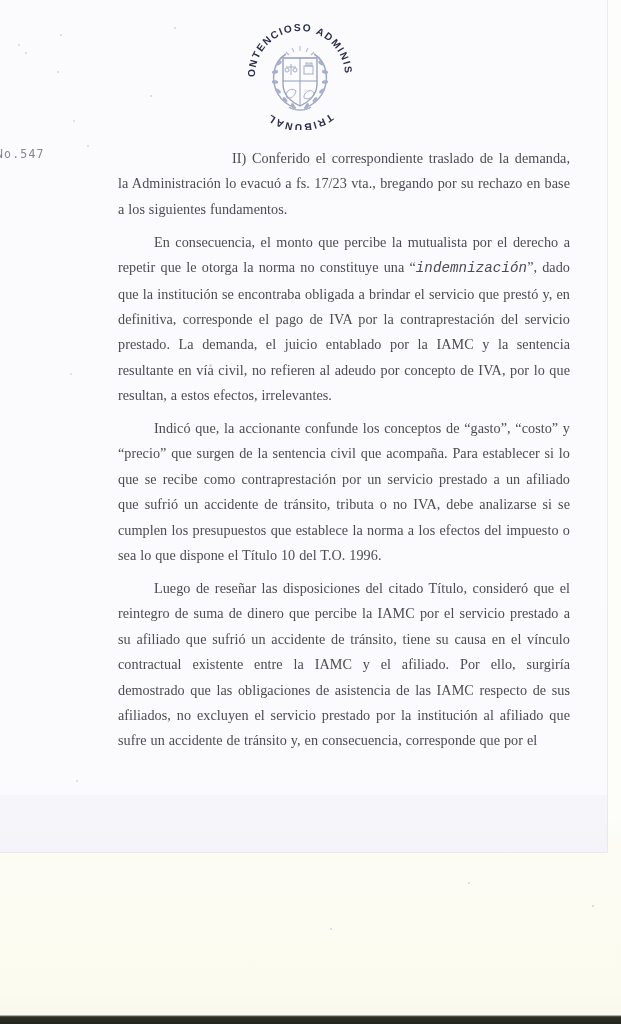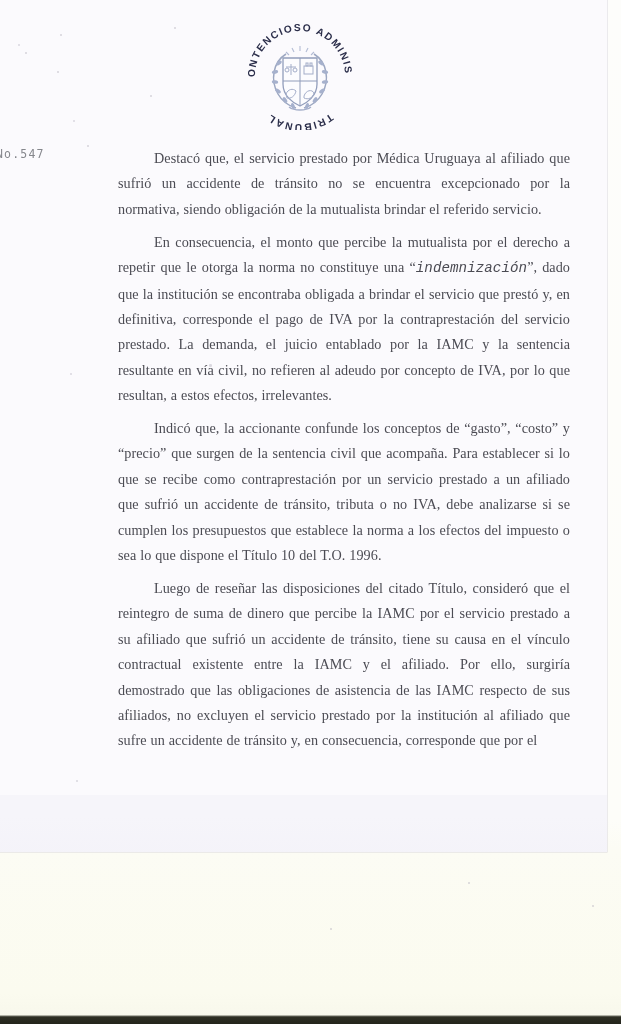--- a/index.html
+++ b/index.html
@@ -212,19 +212,19 @@
         </g>
 
         <path d="M50,89 C55,93 67,93 72,89" fill="none" stroke="#8795b8" stroke-width="1.3"></path>
       </g>
     </svg>
   </div>
 
   <div class="margin-stamp">No.547</div>
 
   <div class="doc-body">
-    <p class="para">Destacó que, el servicio prestado por Médica Uruguaya al afiliado que sufrió un accidente de tránsito no se encuentra excepcionado por la normativa, siendo obligación de la mutualista brindar el referido servicio.</p>
+    <p class="para first">II) Conferido el correspondiente traslado de la demanda, la Administración lo evacuó a fs. 17/23 vta., bregando por su rechazo en base a los siguientes fundamentos.</p>
     <p class="para">En consecuencia, el monto que percibe la mutualista por el derecho a repetir que le otorga la norma no constituye una “<em>indemnización</em>”, dado que la institución se encontraba obligada a brindar el servicio que prestó y, en definitiva, corresponde el pago de IVA por la contraprestación del servicio prestado. La demanda, el juicio entablado por la IAMC y la sentencia resultante en vía civil, no refieren al adeudo por concepto de IVA, por lo que resultan, a estos efectos, irrelevantes.</p>
     <p class="para">Indicó que, la accionante confunde los conceptos de “gasto”, “costo” y “precio” que surgen de la sentencia civil que acompaña. Para establecer si lo que se recibe como contraprestación por un servicio prestado a un afiliado que sufrió un accidente de tránsito, tributa o no IVA, debe analizarse si se cumplen los presupuestos que establece la norma a los efectos del impuesto o sea lo que dispone el Título 10 del T.O. 1996.</p>
     <p class="para">Luego de reseñar las disposiciones del citado Título, consideró que el reintegro de suma de dinero que percibe la IAMC por el servicio prestado a su afiliado que sufrió un accidente de tránsito, tiene su causa en el vínculo contractual existente entre la IAMC y el afiliado. Por ello, surgiría demostrado que las obligaciones de asistencia de las IAMC respecto de sus afiliados, no excluyen el servicio prestado por la institución al afiliado que sufre un accidente de tránsito y, en consecuencia, corresponde que por el</p>
   </div>
 
 </div>
 
 </body></html>

